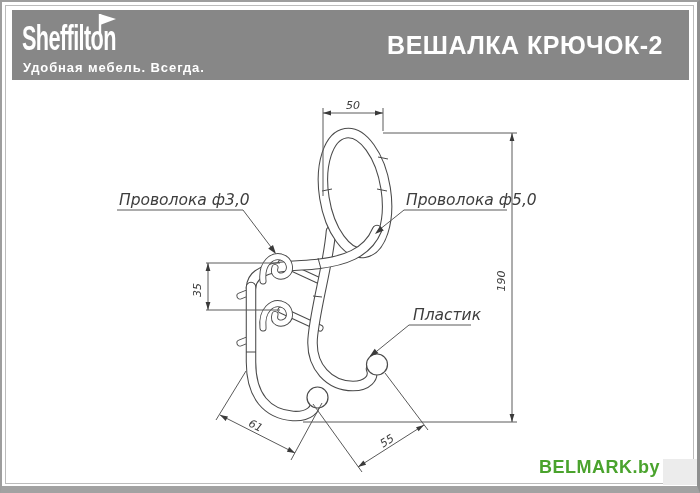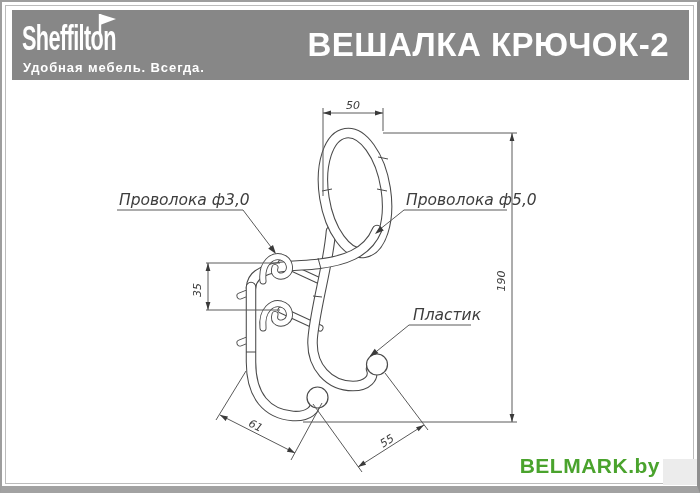--- a/index.html
+++ b/index.html
@@ -12,37 +12,37 @@
   .inner-frame{position:absolute;left:3px;top:3px;right:3px;bottom:2px;border:1px solid #bcbcbc;pointer-events:none;}
   .banner{position:absolute;left:10px;top:8px;right:8px;height:70px;background:#878787;}
   .logo{position:absolute;left:0;top:0;width:240px;height:70px;}
   .logo-name{
     position:absolute;left:10px;top:8px;font-size:35px;font-weight:bold;color:#fff;
     letter-spacing:-1px;transform:scaleX(0.62);transform-origin:0 0;white-space:nowrap;
   }
   .logo-tagline{position:absolute;left:11px;top:50px;font-size:13px;font-weight:bold;color:#fff;letter-spacing:0.9px;white-space:nowrap;}
   .logo-flag{position:absolute;left:84px;top:2px;}
   .banner-title{
-    position:absolute;right:20px;top:50%;transform:translateY(-50%);
-    font-size:33px;font-weight:bold;color:#fff;letter-spacing:0.5px;white-space:nowrap;
+    position:absolute;right:26px;top:50%;transform:translateY(-50%);
+    font-size:25px;font-weight:bold;color:#fff;letter-spacing:0.5px;white-space:nowrap;
   }
   svg.drawing{position:absolute;left:-2px;top:-2px;width:700px;height:493px;}
   
   .w5o{stroke:#4a4a4a;stroke-width:10.5;fill:none;stroke-linecap:round;}
   .w5i{stroke:#ffffff;stroke-width:8.4;fill:none;stroke-linecap:round;}
   .w3o{stroke:#4a4a4a;stroke-width:7;fill:none;stroke-linecap:round;}
   .w3i{stroke:#ffffff;stroke-width:5.2;fill:none;stroke-linecap:round;}
   .ball{fill:#ffffff;stroke:#4a4a4a;stroke-width:1.2;}
   .thin{stroke:#5a5a5a;stroke-width:1;fill:none;}
   .tick{stroke:#4a4a4a;stroke-width:1;fill:none;}
   .arr{fill:#3a3a3a;stroke:none;}
   .dim-text{font-family:"DejaVu Sans",sans-serif;font-style:italic;font-size:11px;fill:#3d3d3d;}
   .lbl-text{font-family:"DejaVu Sans",sans-serif;font-style:italic;font-size:15.5px;fill:#3d3d3d;}
   .wm-box{position:absolute;right:0;bottom:1px;width:34px;height:26px;background:#ececec;}
-  .wm-text{position:absolute;right:37px;bottom:8px;font-size:21px;font-weight:bold;letter-spacing:0.5px;color:#4aa32d;white-space:nowrap;}
+  .wm-text{position:absolute;right:37px;bottom:8px;font-size:18px;font-weight:bold;letter-spacing:0.5px;color:#4aa32d;white-space:nowrap;}
 </style>
 </head>
 <body>
 
 <div class="page">
 
   <div class="inner-frame"></div>
 
   <div class="banner">
     <div class="logo">

